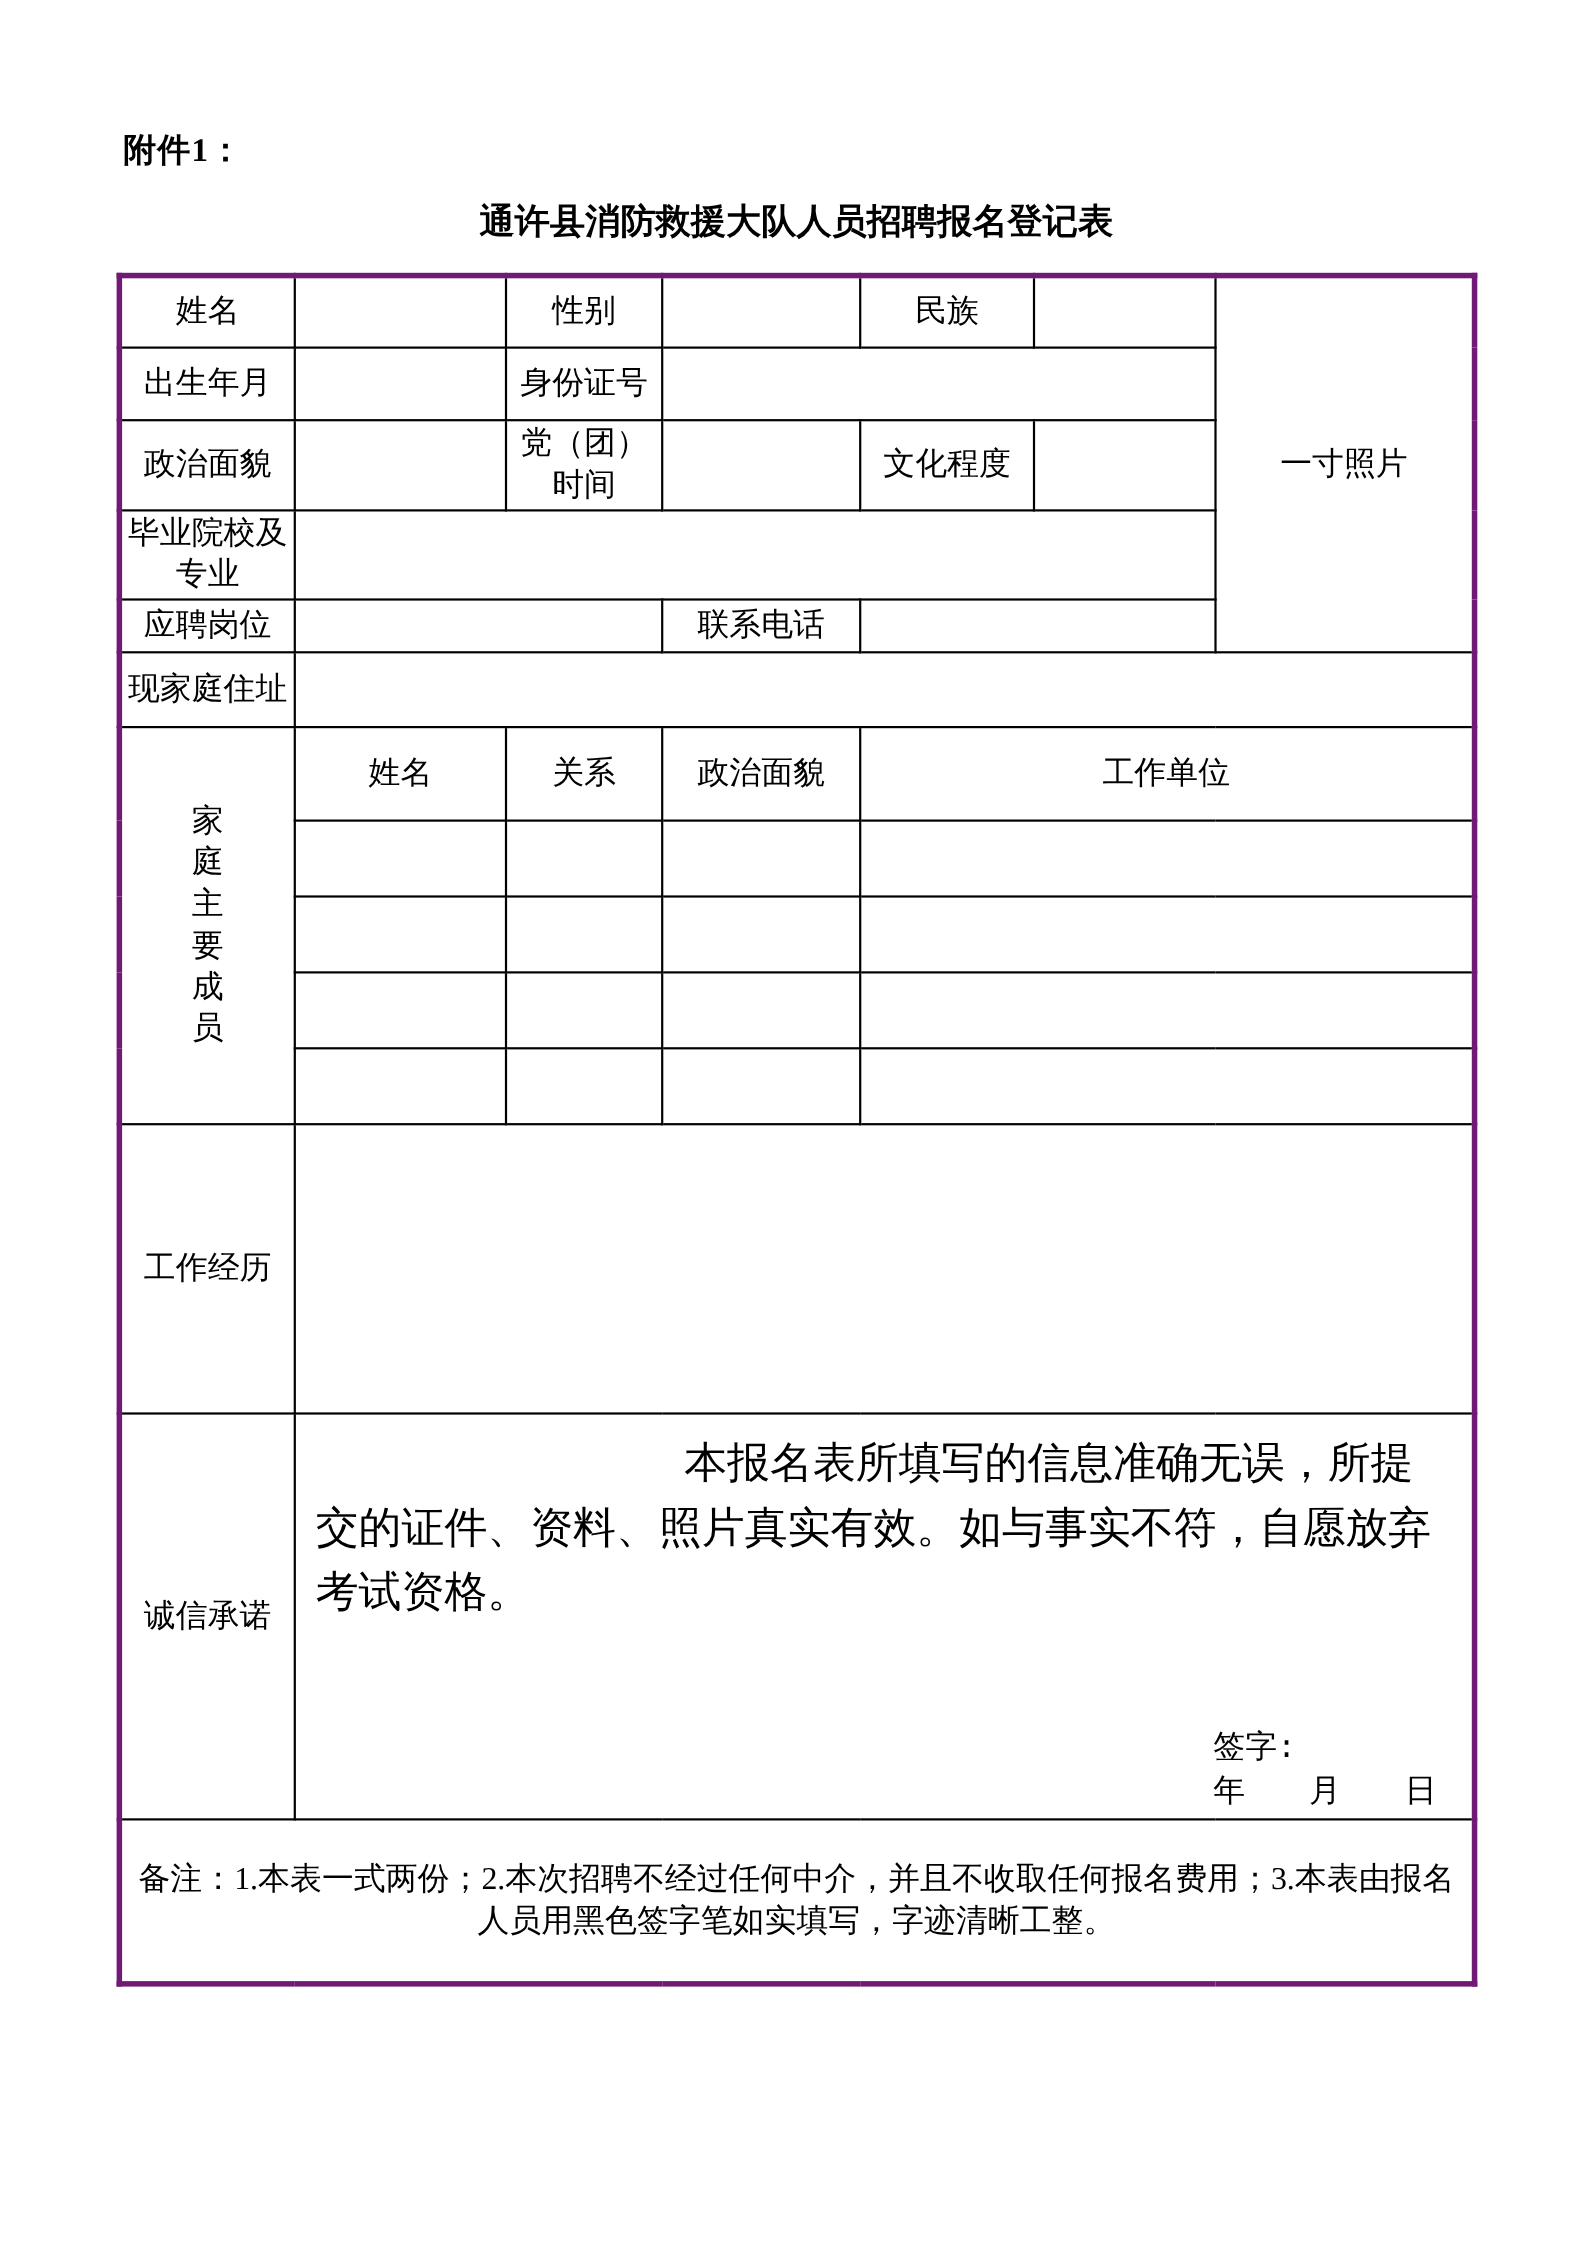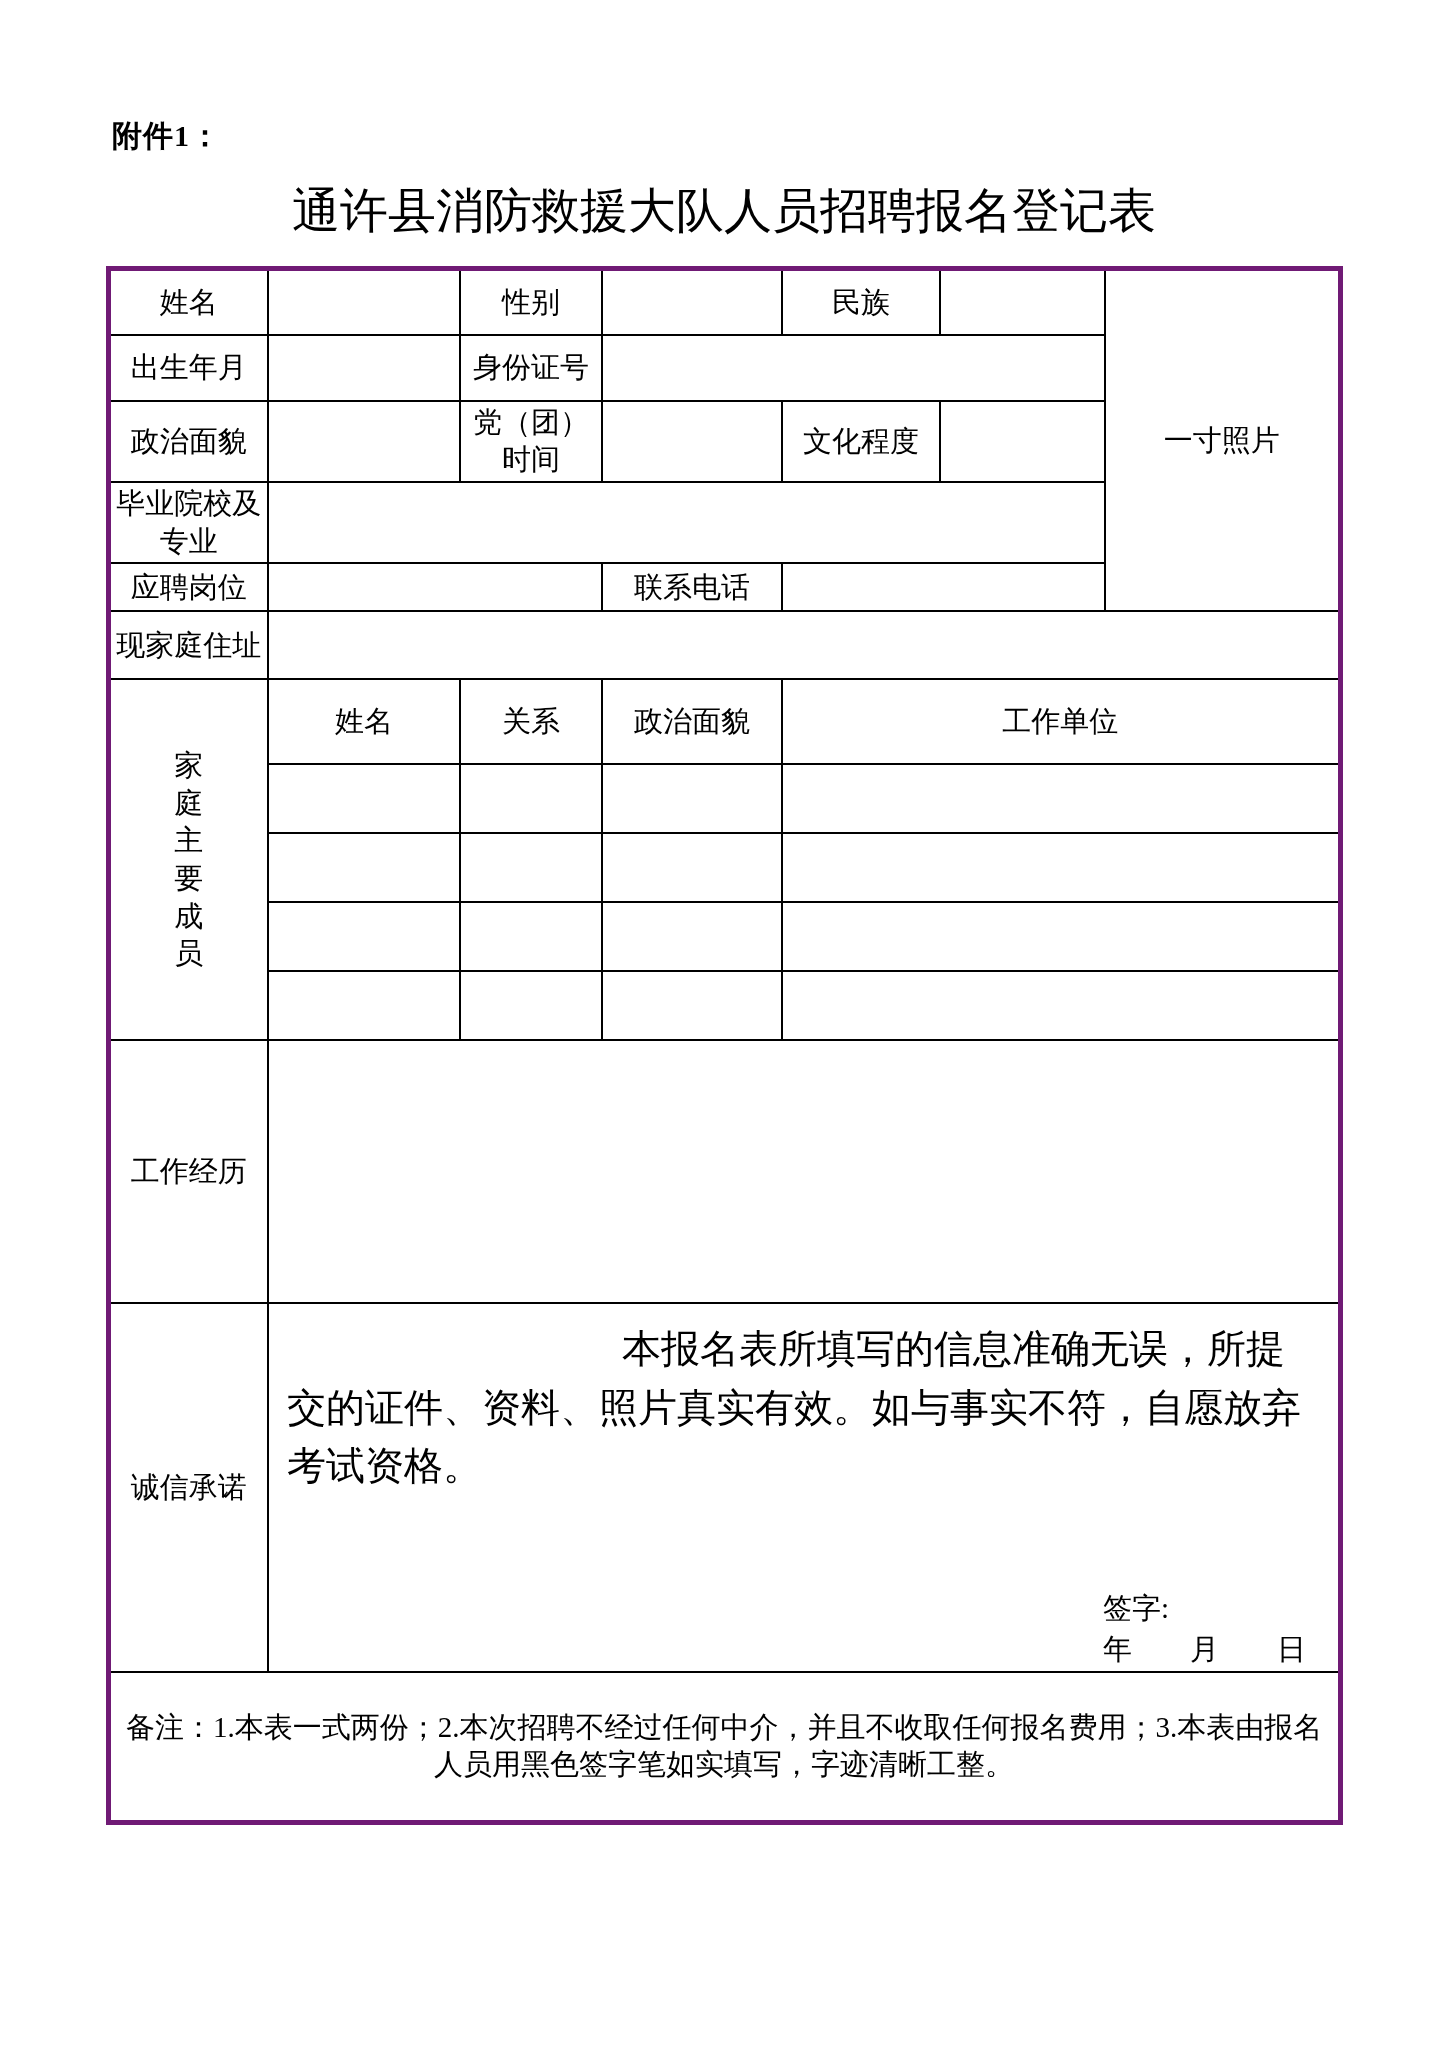--- a/index.html
+++ b/index.html
@@ -13,22 +13,22 @@
   }
   .attachment {
     margin: 116px 0 0 112px;
     font-size: 30px;
     font-weight: 600;
     letter-spacing: 1px;
   }
   .title {
     margin-top: 26px;
     text-align: center;
-    font-size: 48px;
-    font-weight: 400;
+    font-size: 32px;
+    font-weight: 700;
     line-height: 1.15;
     letter-spacing: 0px;
   }
   table.form {
     margin: 28px auto 0 auto;
     width: 1232px;
     border-collapse: collapse;
     table-layout: fixed;
     border: 5px solid #701a75;
   }
@@ -56,20 +56,21 @@
     text-indent: 335px;
     line-height: 1.5;
     font-size: 39px;
   }
   .sign-block {
     margin-top: 92px;
     margin-left: 830px;
     text-align: left;
     font-size: 29px;
     line-height: 1.4;
+    font-family: Liberation Mono, monospace;
   }
   td.remarks {
     text-align: left;
     vertical-align: middle;
     padding: 0 14px 14px 14px;
     line-height: 1.5;
     font-size: 30px;
   }
   
   tr.r1 { height: 66px; }

